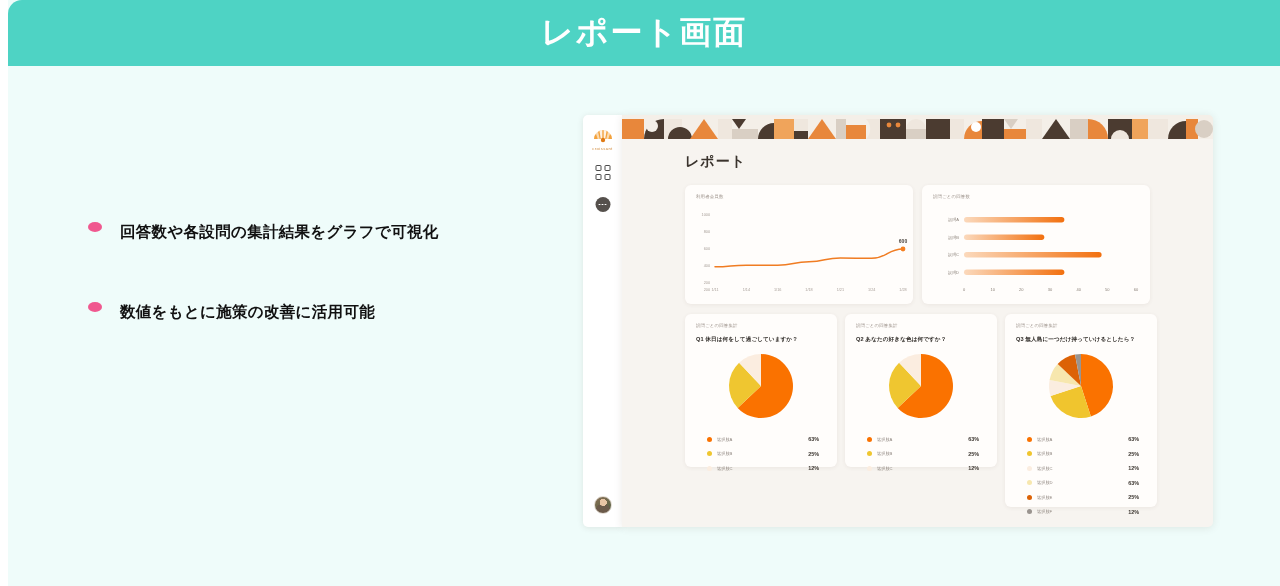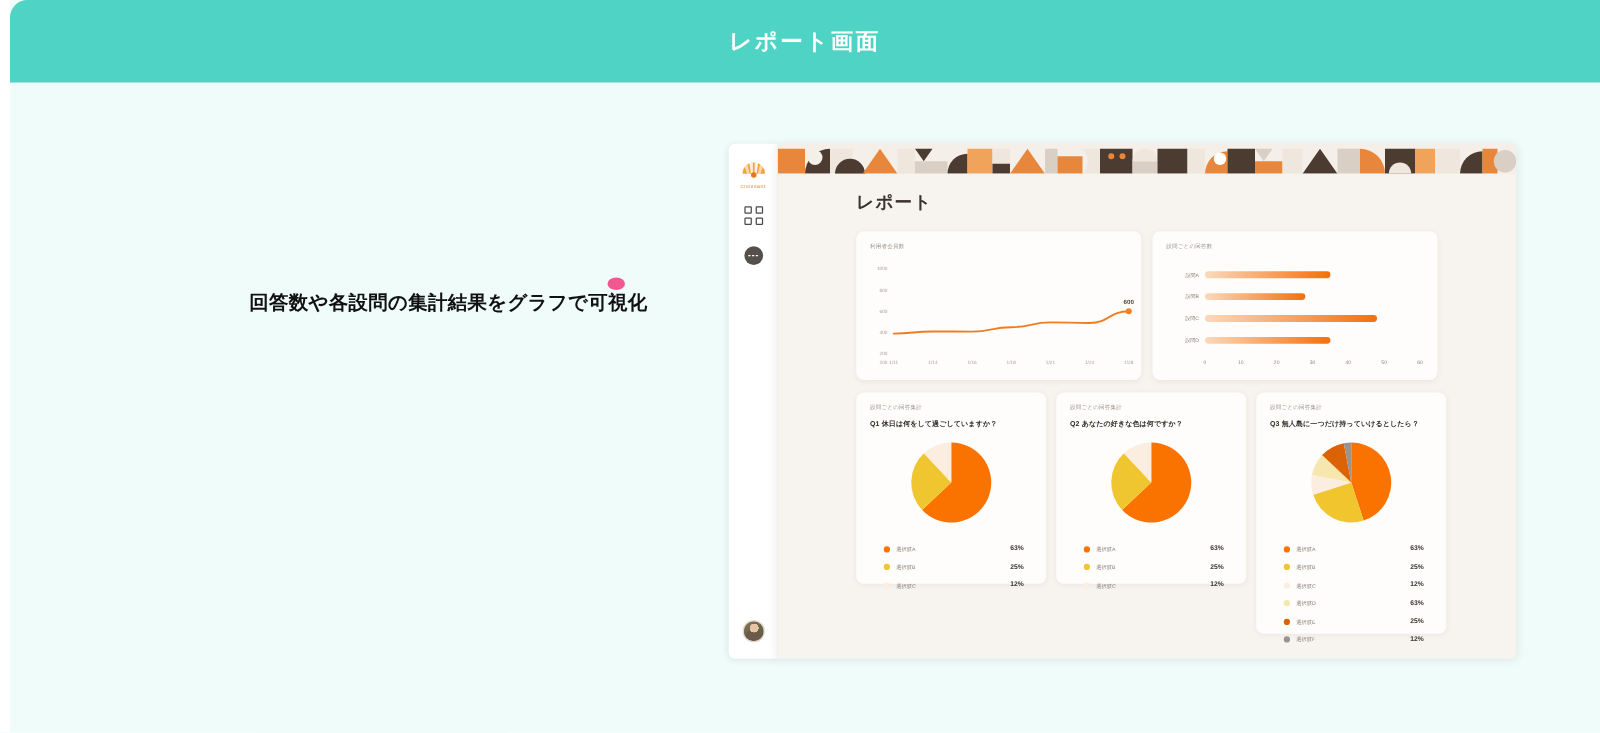--- a/index.html
+++ b/index.html
@@ -20,34 +20,33 @@
   
   #header-banner {
     position:absolute; left:8px; top:0; width:1272px; height:66px;
     background:#4ED3C4;
     border-top-left-radius:14px;
     display:flex; align-items:center; justify-content:center;
     z-index:5;
   }
   #header-title {
     color:#ffffff;
-    font-size:18px;
+    font-size:32px;
     font-weight:700;
     letter-spacing:2px;
   }
 
   
   #bullet-list {
     position:absolute; left:88px; top:222px; width:430px;
     z-index:4;
   }
   .bullet-row {
-    display:flex; align-items:flex-end;
+    display:flex; align-items:flex-start;
     height:80px;
-    flex-direction:column;
   }
   .bullet-dot {
     width:14px; height:10px;
     border-radius:50%;
     background:#F0588F;
     flex:0 0 auto;
     margin-right:18px;
   }
   .bullet-text {
     font-size:15.5px;
@@ -169,20 +168,24 @@
 <div id="page-bg"></div>
 
 <div id="header-banner">
   <div id="header-title">レポート画面</div>
 </div>
 
 <div id="bullet-list">
   <div class="bullet-row">
     <span class="bullet-dot"></span>
     <span class="bullet-text">回答数や各設問の集計結果をグラフで可視化</span>
+  </div>
+  <div class="bullet-row">
+    <span class="bullet-dot"></span>
+    <span class="bullet-text">数値をもとに施策の改善に活用可能</span>
   </div>
 </div>
 
 <div id="dashboard">
 
   <div id="dash-sidebar">
     <svg id="logo-mark" viewBox="0 0 22 22">
       <g transform="translate(11,15)">
         <path d="M-9,0 A9,9 0 0 1 9,0 Z" fill="#F3A23C"></path>
         <path d="M-2.2,0 L-3.6,-8.6 L-0.7,-8.9 L-0.7,0 Z" fill="#FFFFFF" opacity=".85"></path>

